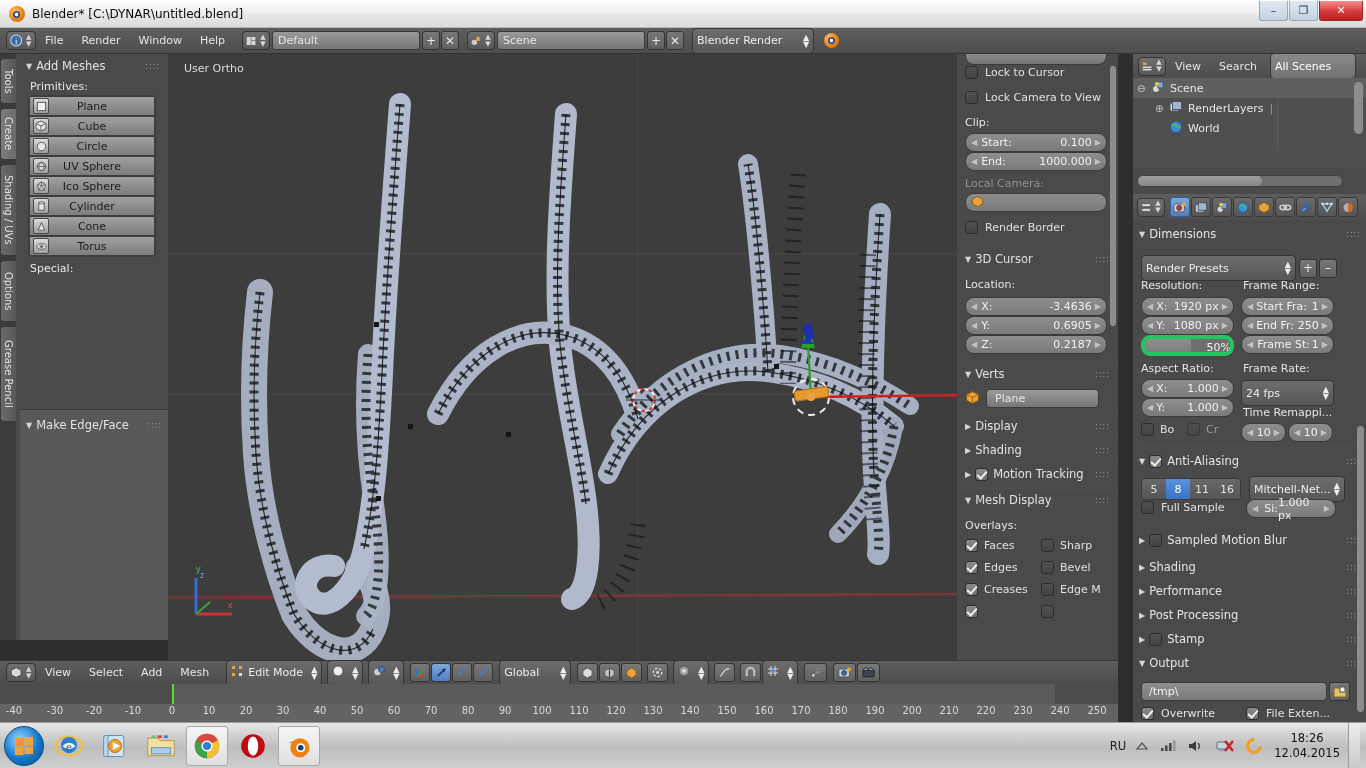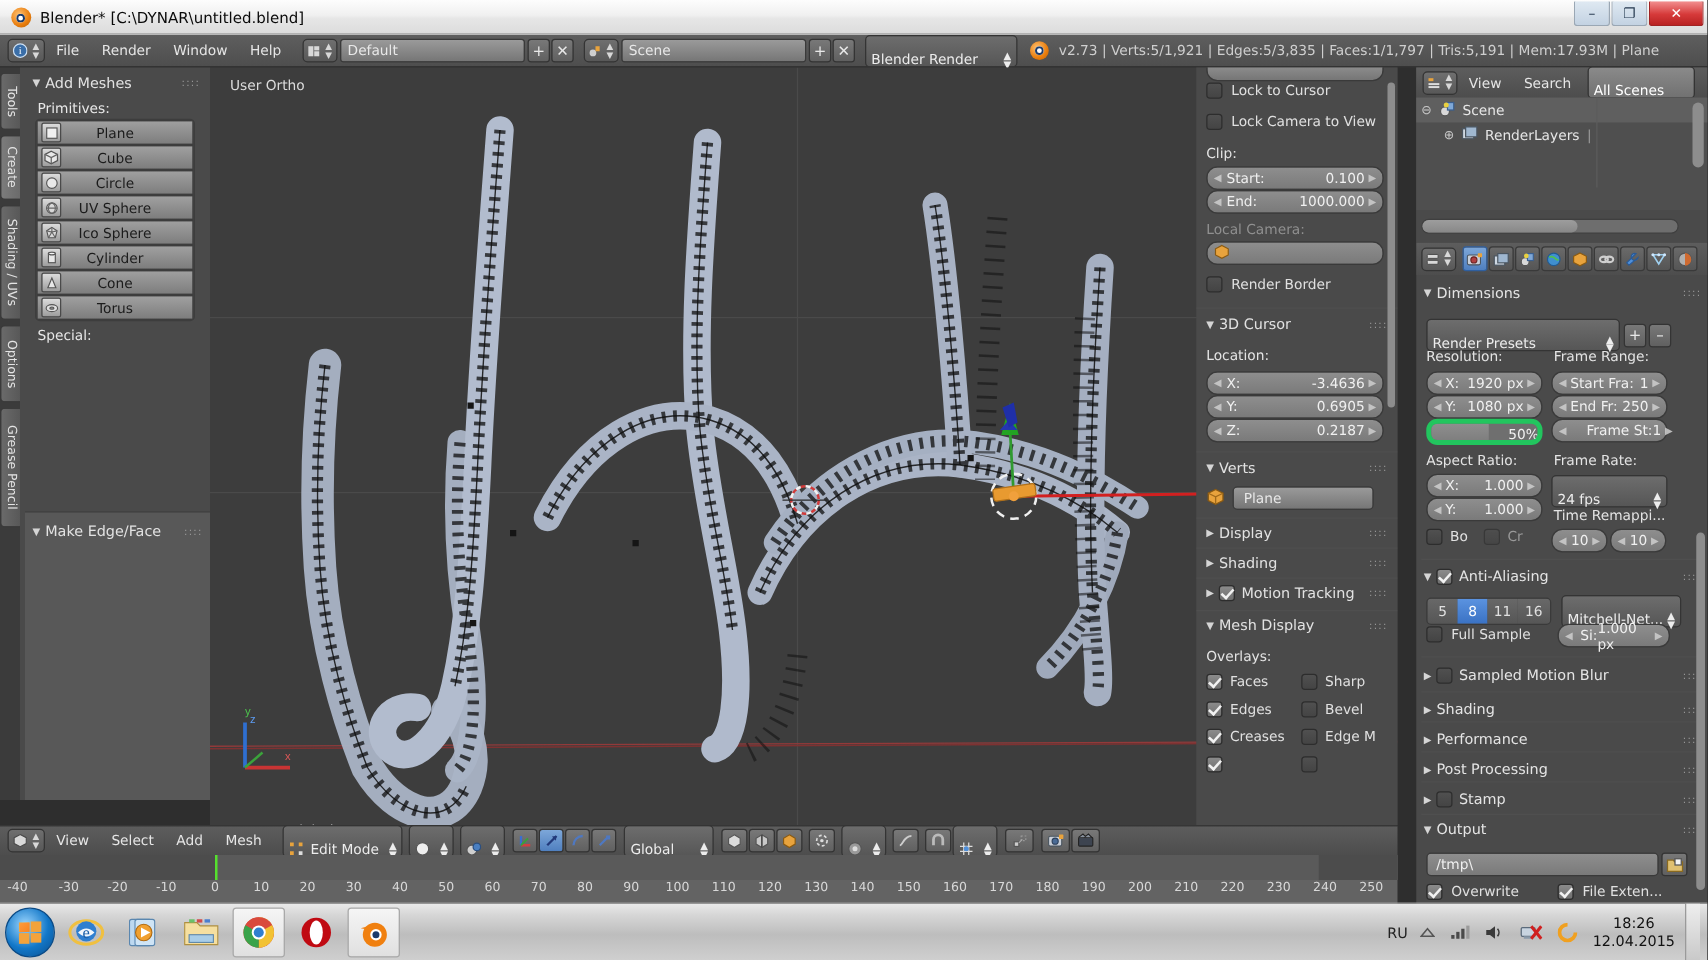--- a/index.html
+++ b/index.html
@@ -62,21 +62,21 @@
     border:1px solid #3a3a3a; border-radius:9px;
     height:19px; display:flex; align-items:center; justify-content:space-between;
     padding:0 5px; color:#f0f0f0; font-size:11px;
   }
   .num .arrL,.num .arrR { color:#cfcfcf; font-size:8px; opacity:.85; }
   .num .lbl { flex:0 0 auto; }
   .num .val { margin-left:auto; margin-right:3px; }
   .drop {
     background:linear-gradient(to bottom,#6d6d6d,#565656);
     border:1px solid #343434; border-radius:4px; height:19px;
-    display:flex;align-items:flex-start;padding:12px 4px;color:#ededed;font-size:11px;
+    display:flex;align-items:center;padding:12px 4px;color:#ededed;font-size:11px;
   }
   .drop .sp { margin-left:auto; font-size:8px; line-height:7px; text-align:center; }
   .chk {
     width:13px;height:13px;border-radius:3px;
     background:linear-gradient(to bottom,#505050,#444);
     border:1px solid #2d2d2d; position:relative; flex:0 0 auto;
   }
   .chk.on { background:linear-gradient(to bottom,#8b8b8b,#6f6f6f); }
   .chk.on:after{
     content:"";position:absolute;left:3px;top:0px;width:4px;height:8px;
@@ -293,21 +293,20 @@
       <div class="sq-btn" style="margin-left:1px">✕</div>
 
       <div class="drop" style="width:122px;margin-left:8px">
         <span>Blender Render</span>
         <span class="sp">▲<br>▼</span>
       </div>
 
       <div style="width:15px;height:15px;border-radius:50%;margin-left:10px;background:radial-gradient(circle at 38% 35%,#ffc070,#e87d0d 60%,#b85f06);position:relative">
         <span style="position:absolute;left:4px;top:4px;width:7px;height:7px;border-radius:50%;background:#fff;box-shadow:inset 0 0 0 1.6px #1a3a6b;"></span>
       </div>
-      <div class="stats">v2.73 | Verts:5/1,921 | Edges:5/3,835 | Faces:1/1,797 | Tris:5,191 | Mem:17.93M | Plane</div>
     </div>
 
     <div class="tabs-col">
       <div class="vtab" style="top:4px;height:46px">Tools</div>
       <div class="vtab" style="top:54px;height:52px;background:linear-gradient(to right,#7c7c7c,#6b6b6b)">Create</div>
       <div class="vtab" style="top:110px;height:92px">Shading / UVs</div>
       <div class="vtab" style="top:206px;height:62px">Options</div>
       <div class="vtab" style="top:272px;height:96px">Grease Pencil</div>
     </div>
 
@@ -970,20 +969,28 @@
         </div>
         <div class="ol-row" style="padding-left:22px">
           <span style="color:#c8c8c8;font-size:10px;width:14px">⊕</span>
           <span><svg width="14" height="14" viewBox="0 0 14 14">
                 <rect x="1" y="3" width="9" height="8" fill="#cfd8e2" stroke="#4a5560"></rect>
                 <rect x="3.5" y="1.5" width="9" height="8" fill="#9fb7d0" stroke="#4a5560"></rect>
               </svg></span>
           <span style="margin-left:5px">RenderLayers</span>
           <span style="margin-left:6px;color:#9a9a9a">|</span>
         </div>
+        <div class="ol-row" style="padding-left:22px">
+          <span style="width:14px"></span>
+          <span><svg width="14" height="14" viewBox="0 0 14 14">
+                <circle cx="7" cy="7" r="5.6" fill="#3f8fd0" stroke="#225a8f"></circle>
+                <path d="M3 5 Q6 4 8 6 Q10 8 11 7" fill="none" stroke="#4fc04f" stroke-width="1.6"></path>
+              </svg></span>
+          <span style="margin-left:5px">World</span>
+        </div>
         <div style="position:absolute;right:3px;top:4px;width:9px;height:52px;border-radius:5px;background:#8d8d8d"></div>
         <div style="position:absolute;left:144px;top:0;width:1px;height:72px;background:#5c5c5c"></div>
       </div>
       <div style="position:absolute;left:0;top:114px;width:233px;height:26px;background:#4a4a4a;display:flex;align-items:center">
         <div style="margin-left:4px;width:206px;height:12px;border-radius:6px;background:#6e6e6e;border:1px solid #3f3f3f">
           <div style="width:124px;height:10px;border-radius:6px;background:linear-gradient(to bottom,#9d9d9d,#888)"></div>
         </div>
       </div>
     </div>
 
@@ -1095,21 +1102,21 @@
         <span class="arrR">▶</span>
       </div>
       <div class="num" style="position:absolute;left:108px;top:122px;width:93px">
         <span class="arrL">◀</span>
         <span class="lbl" style="margin-left:3px">End Fr:</span>
         <span class="val">250</span>
         <span class="arrR">▶</span>
       </div>
       <div class="num" style="position:absolute;left:108px;top:141px;width:93px">
         <span class="arrL">◀</span>
-        <span class="lbl" style="margin-left:16px">Frame St:</span>
+        <span class="lbl" style="margin-left:4px">Frame St:</span>
         <span class="val">1</span>
         <span class="arrR">▶</span>
       </div>
 
       <div class="prow" style="top:168px;font-size:11px;color:#e4e4e4">Aspect Ratio:</div>
       <div style="position:absolute;left:110px;top:168px;font-size:11px;color:#e4e4e4">Frame Rate:</div>
 
       <div class="num" style="position:absolute;left:8px;top:185px;width:93px">
         <span class="arrL">◀</span>
         <span class="lbl" style="margin-left:3px">X:</span>

